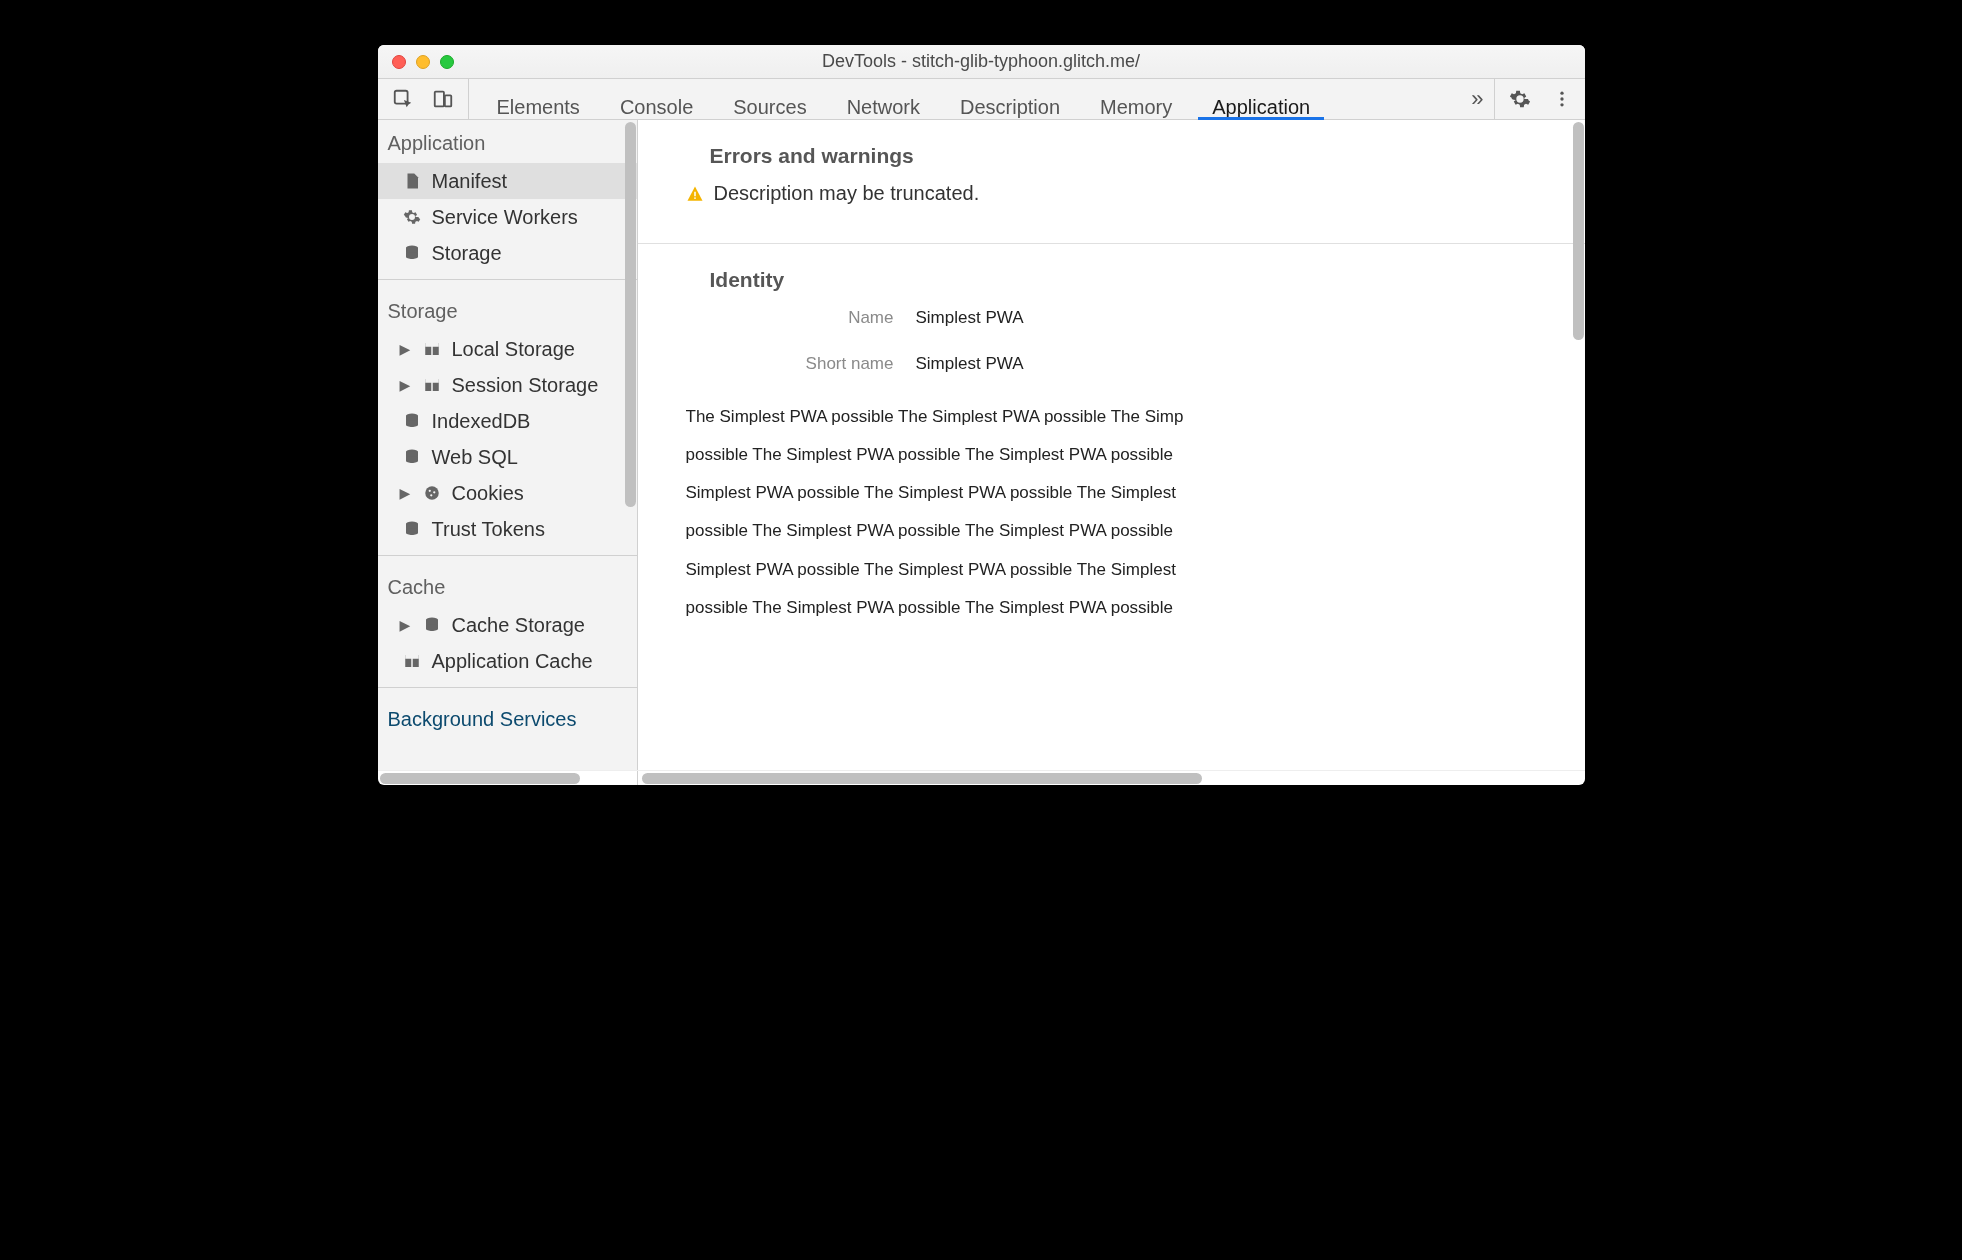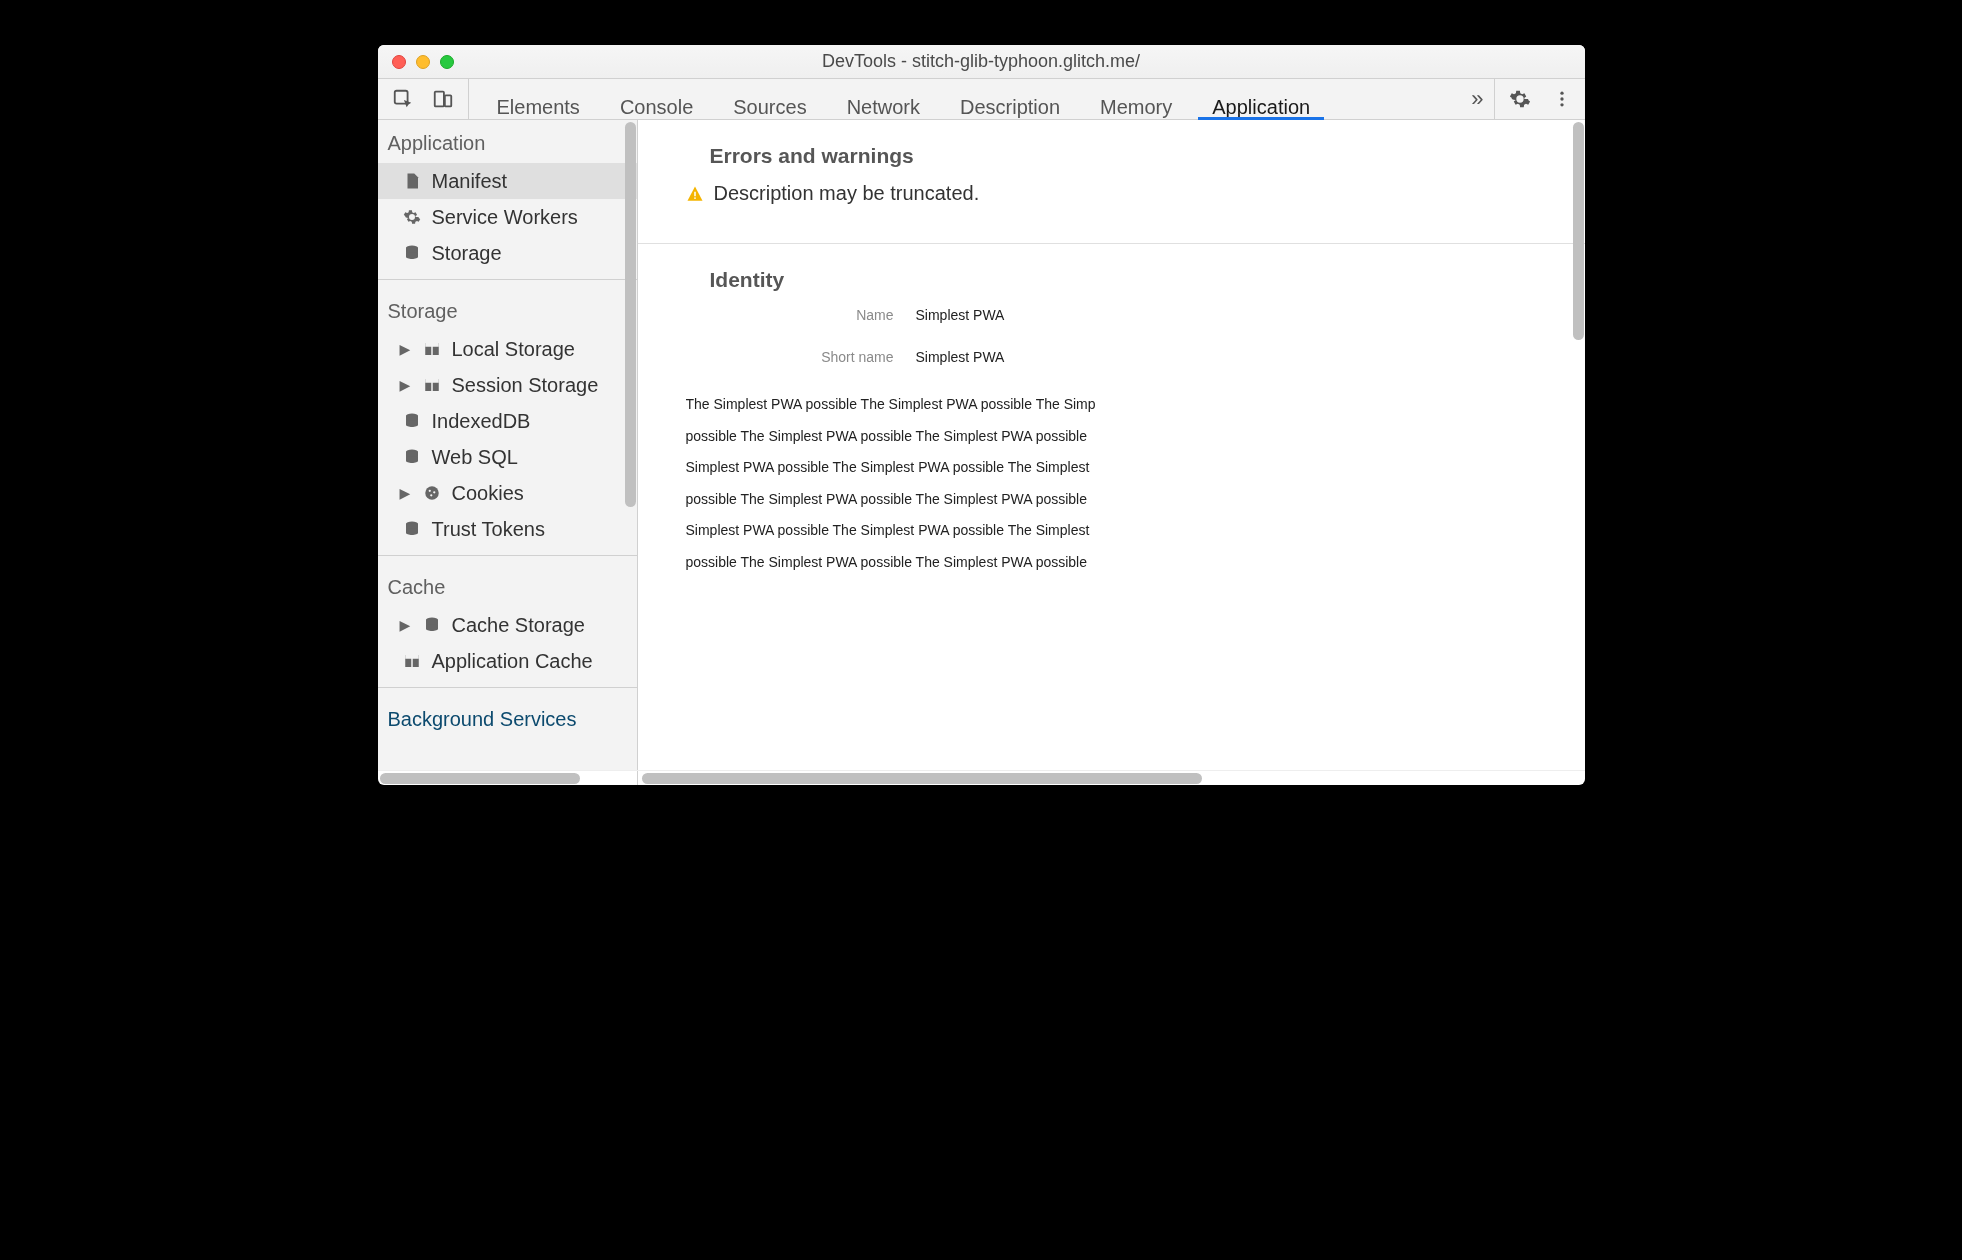--- a/index.html
+++ b/index.html
@@ -184,21 +184,21 @@
     margin-bottom: 38px;
   }
   .warn-icon {
     width:18px; height:18px;
     display:inline-flex;
   }
   .hr { height:1px; background:#e0e0e0; margin: 0 -48px 24px -48px; }
   .kv {
     display:flex;
     margin-bottom: 22px;
-    font-size:14px;
+    font-size:17px;
   }
   .kv .key {
     width: 230px;
     text-align: right;
     color:#8a8a8a;
     padding-right: 22px;
     flex-shrink:0;
     line-height:1.4;
   }
   .kv .val {

